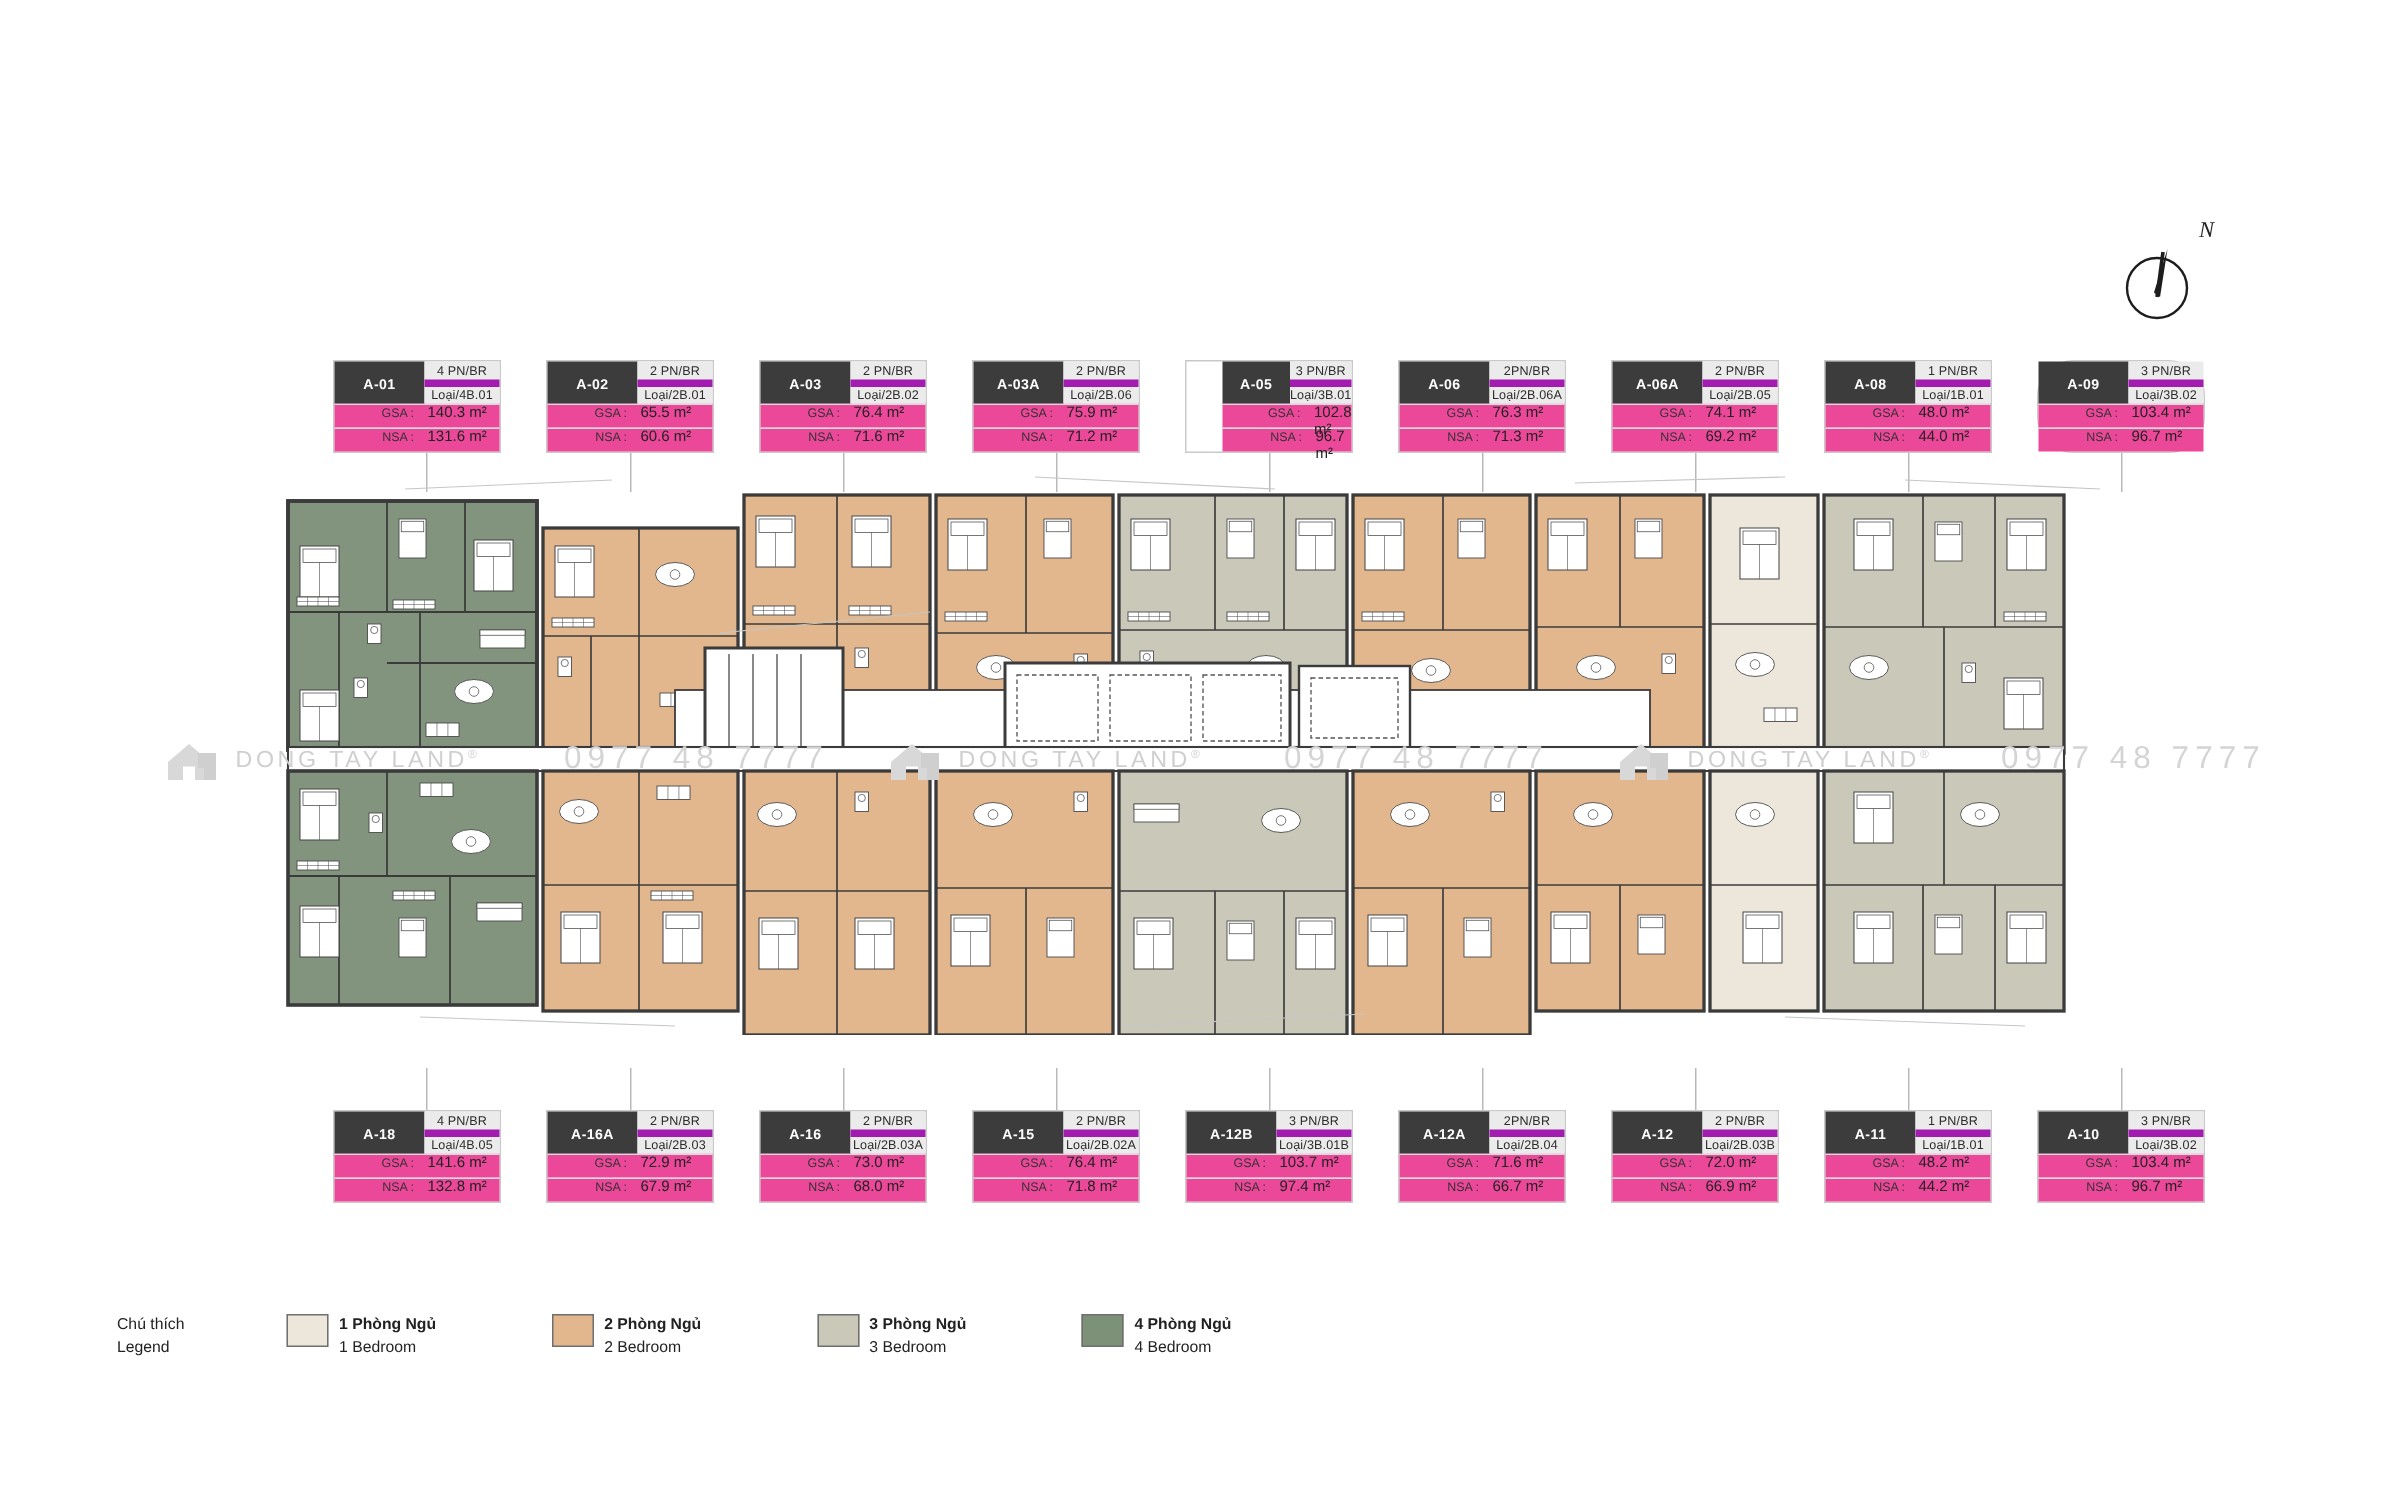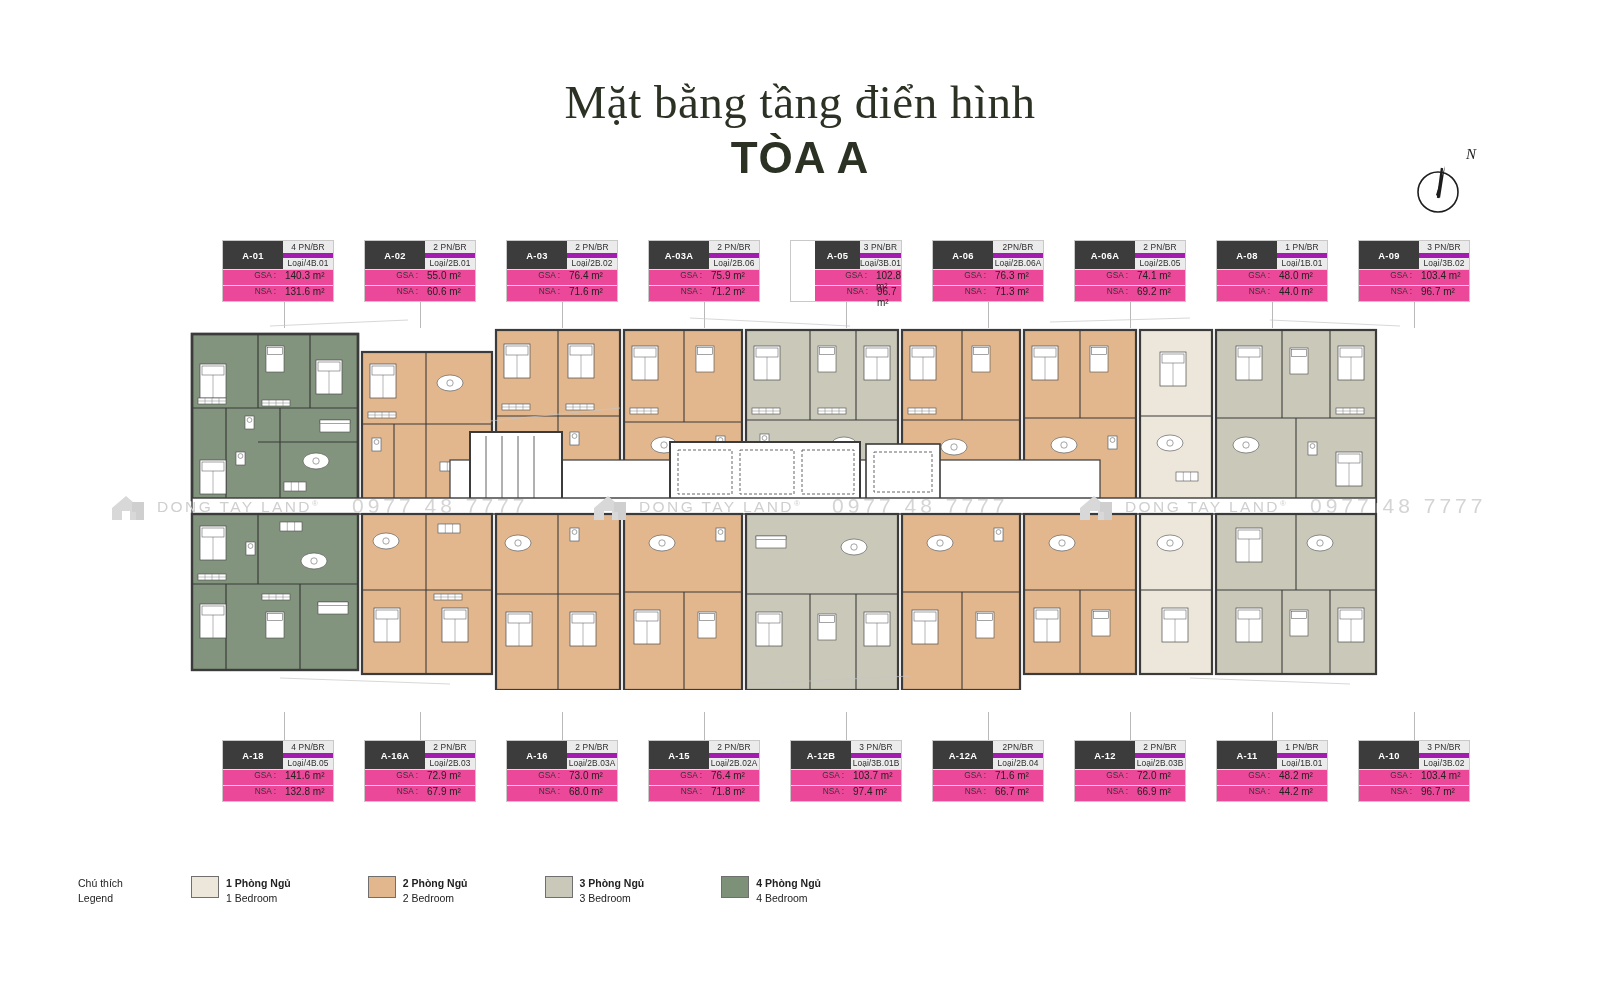--- a/index.html
+++ b/index.html
@@ -66,41 +66,37 @@
   
   .wm{position:absolute;height:34px;display:flex;align-items:center;opacity:1;pointer-events:none;}
   .wm .wm-logo{width:40px;height:30px;margin-right:7px;}
   .wm .wm-text{
     font-family:"Liberation Sans", sans-serif;
     font-size:15.5px;letter-spacing:2.4px;color:#cfcfcf;font-weight:400;white-space:nowrap;
   }
   .wm .wm-reg{font-size:8px;vertical-align:super;letter-spacing:0;}
   .wm-phone{
     position:absolute;font-family:"Liberation Sans", sans-serif;
-    font-size:21px;letter-spacing:4px;color:#d4d4d4;white-space:nowrap;pointer-events:none;
+    font-size:21px;letter-spacing:4px;color:#d4d4d4;white-space:nowrap;pointer-events:none;margin-left:24px;
   }
 
   
   .legend{position:absolute;left:78px;top:876px;display:flex;align-items:flex-start;}
   .legend-title{font-size:10.5px;line-height:15px;color:#222;width:72px;font-weight:400;}
   .legend-items{display:flex;align-items:flex-start;}
   .legend-item{display:flex;align-items:flex-start;margin-right:36px;padding-left:41px;}
   .sw{width:28px;height:22px;border:1px solid #6f6f6f;margin-right:7px;box-sizing:border-box;}
   .legend-label{font-size:10.5px;line-height:15px;color:#222;font-weight:700;white-space:nowrap;}
   .legend-label .en{font-weight:400;}
 </style>
 </head>
 <body>
 
 <div class="page">
 
-  <div class="title-block">
-    <div class="title-main">Mặt bằng tầng điển hình</div>
-    <div class="title-sub">TÒA A</div>
-  </div>
 
   <div class="compass">
     <svg width="70" height="72" viewBox="0 0 70 72">
       <circle cx="26" cy="46" r="20" fill="none" stroke="#1d1d1d" stroke-width="1.6"></circle>
       <path d="M33 20 L28 52 L24 49 Z" fill="#1d1d1d"></path>
       <line x1="30" y1="22" x2="26" y2="52" stroke="#1d1d1d" stroke-width="2.4"></line>
     </svg>
     <span class="n-label">N</span>
   </div>
 
@@ -137,21 +133,21 @@
       <div class="unit-box" style="left: 364px; top: 240px;">
         <div class="ub-top">
           <div class="ub-code">A-02</div>
           <div class="ub-type">
             <div>2 PN/BR</div>
             <div>Loại/2B.01</div>
           </div>
         </div>
         <div class="ub-row">
           <div class="ub-key">GSA :</div>
-          <div class="ub-val">55.0 m²</div>
+          <div class="ub-val">65.5 m²</div>
         </div>
         <div class="ub-row">
           <div class="ub-key">NSA :</div>
           <div class="ub-val">60.6 m²</div>
         </div>
       </div>
       <div class="unit-box" style="left: 506px; top: 240px;">
         <div class="ub-top">
           <div class="ub-code">A-03</div>
           <div class="ub-type">
@@ -246,21 +242,21 @@
         </div>
         <div class="ub-row">
           <div class="ub-key">GSA :</div>
           <div class="ub-val">48.0 m²</div>
         </div>
         <div class="ub-row">
           <div class="ub-key">NSA :</div>
           <div class="ub-val">44.0 m²</div>
         </div>
       </div>
-      <div class="unit-box" style="left: 1358px; top: 240px;">
+      <div class="unit-box" style="left: 1358px; top: 240px; border-radius: 24px;">
         <div class="ub-top">
           <div class="ub-code">A-09</div>
           <div class="ub-type">
             <div>3 PN/BR</div>
             <div>Loại/3B.02</div>
           </div>
         </div>
         <div class="ub-row">
           <div class="ub-key">GSA :</div>
           <div class="ub-val">103.4 m²</div>

